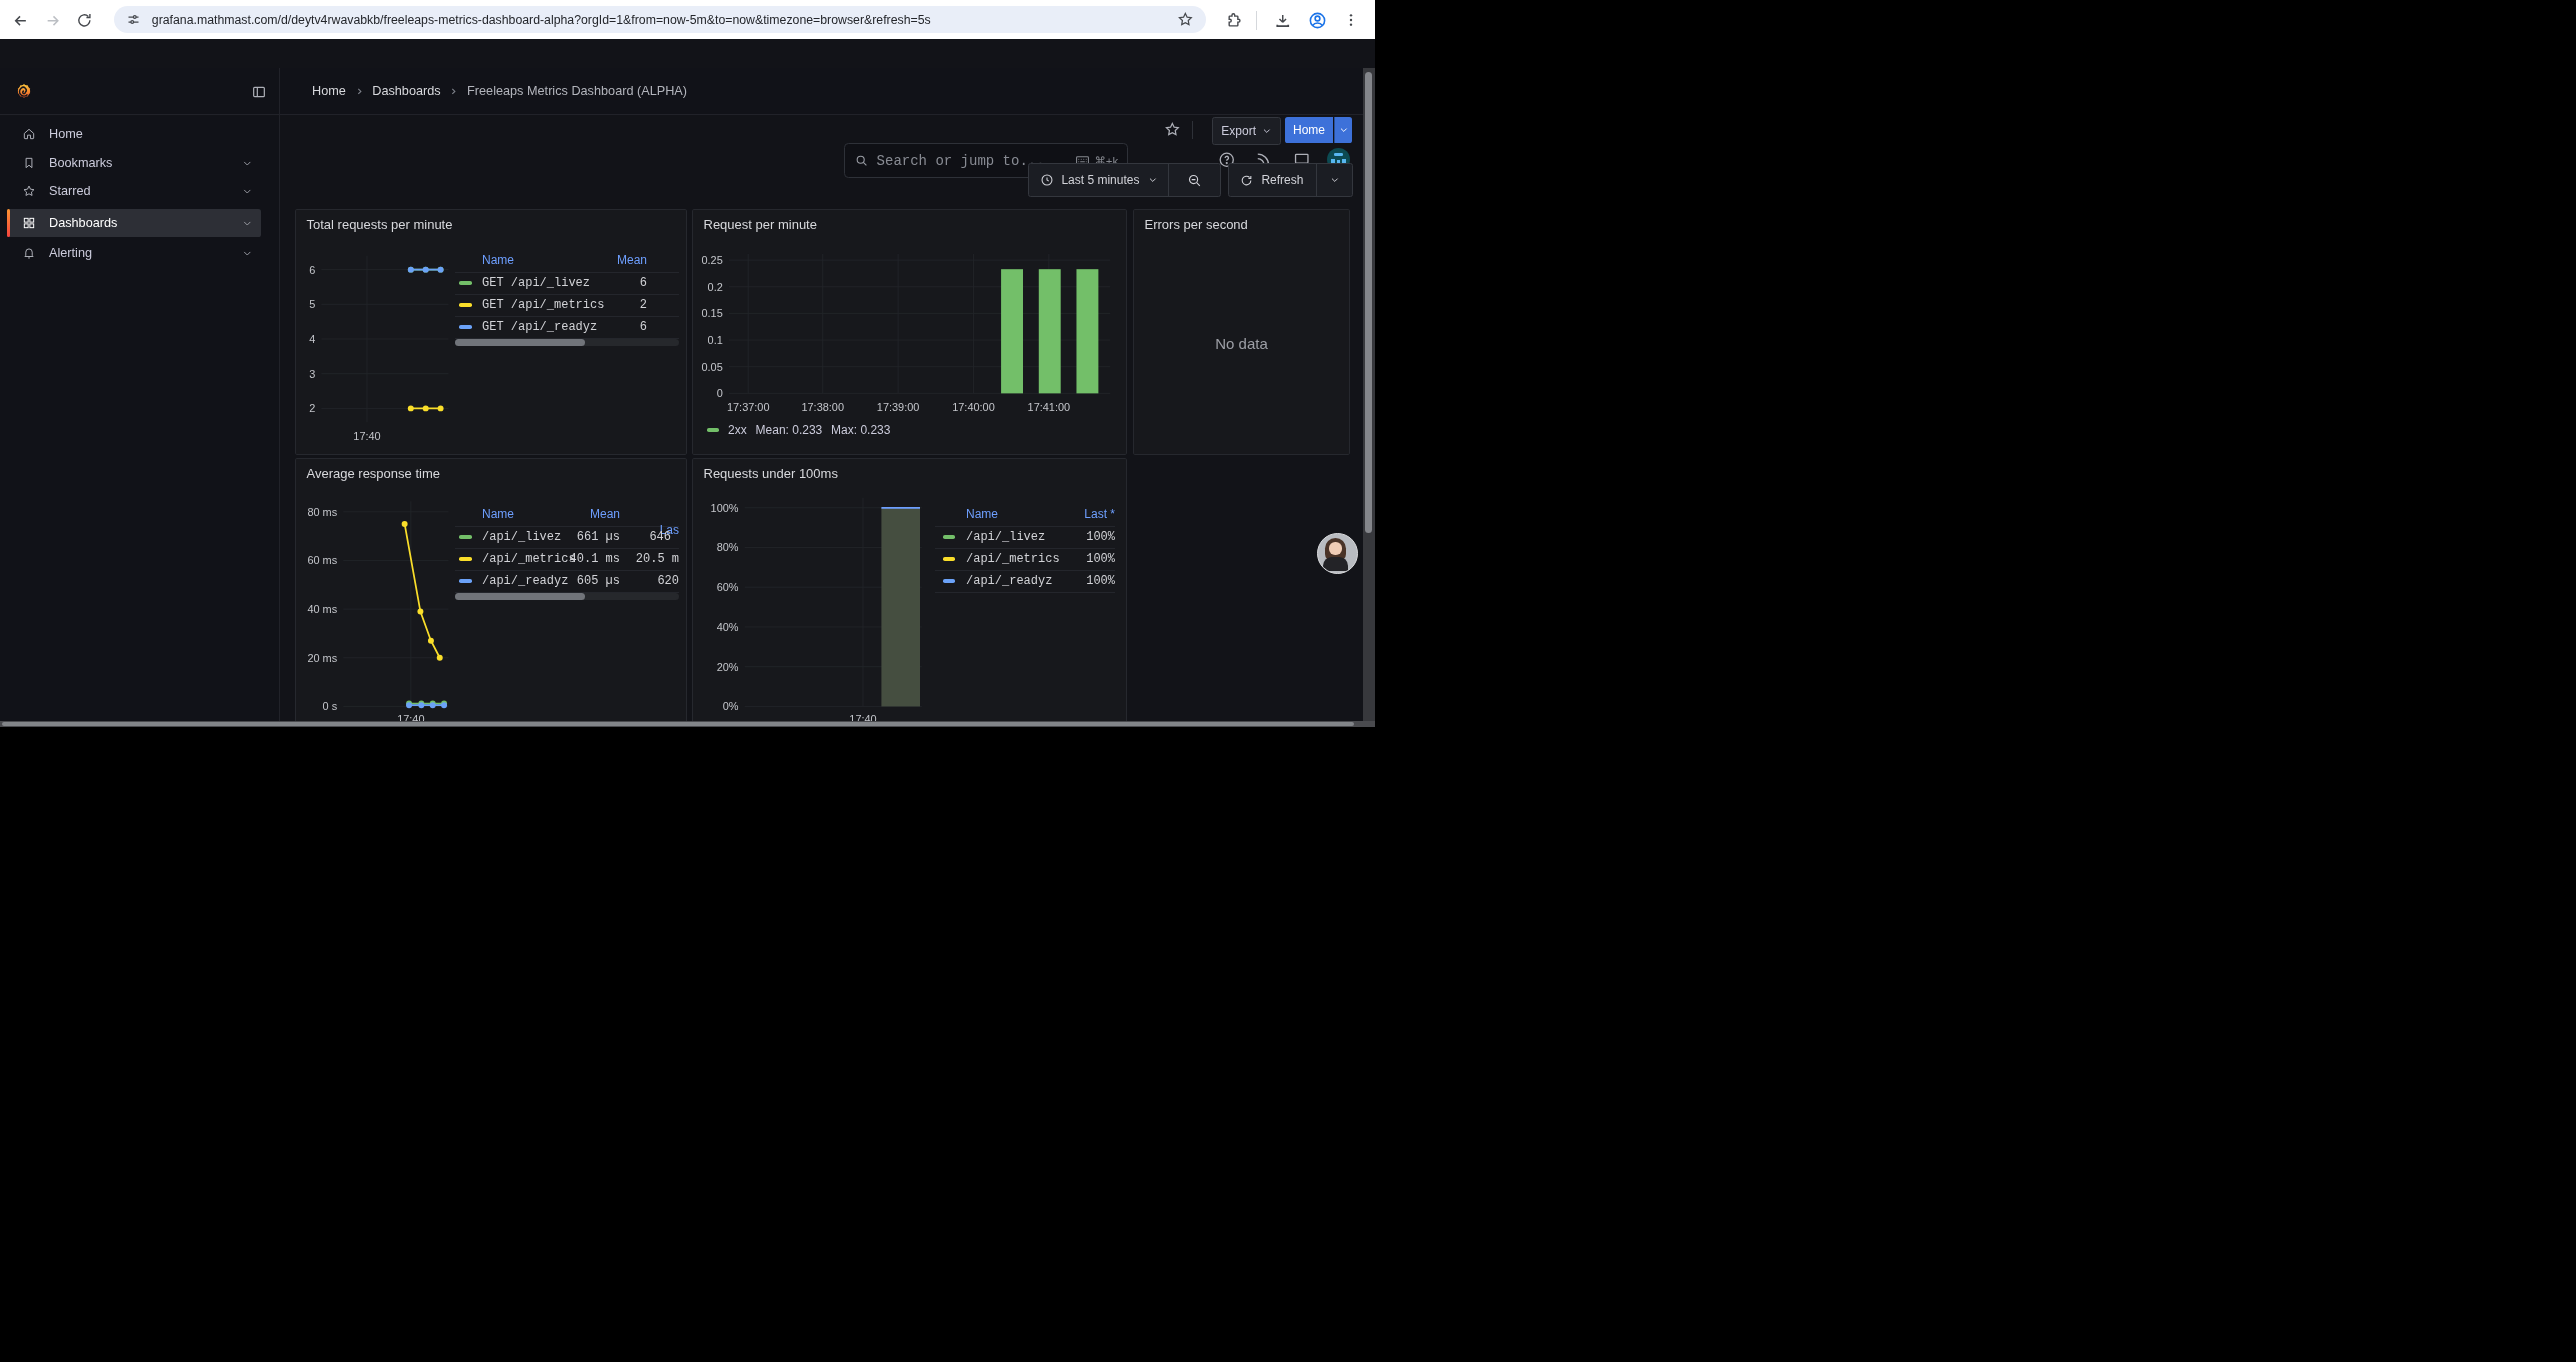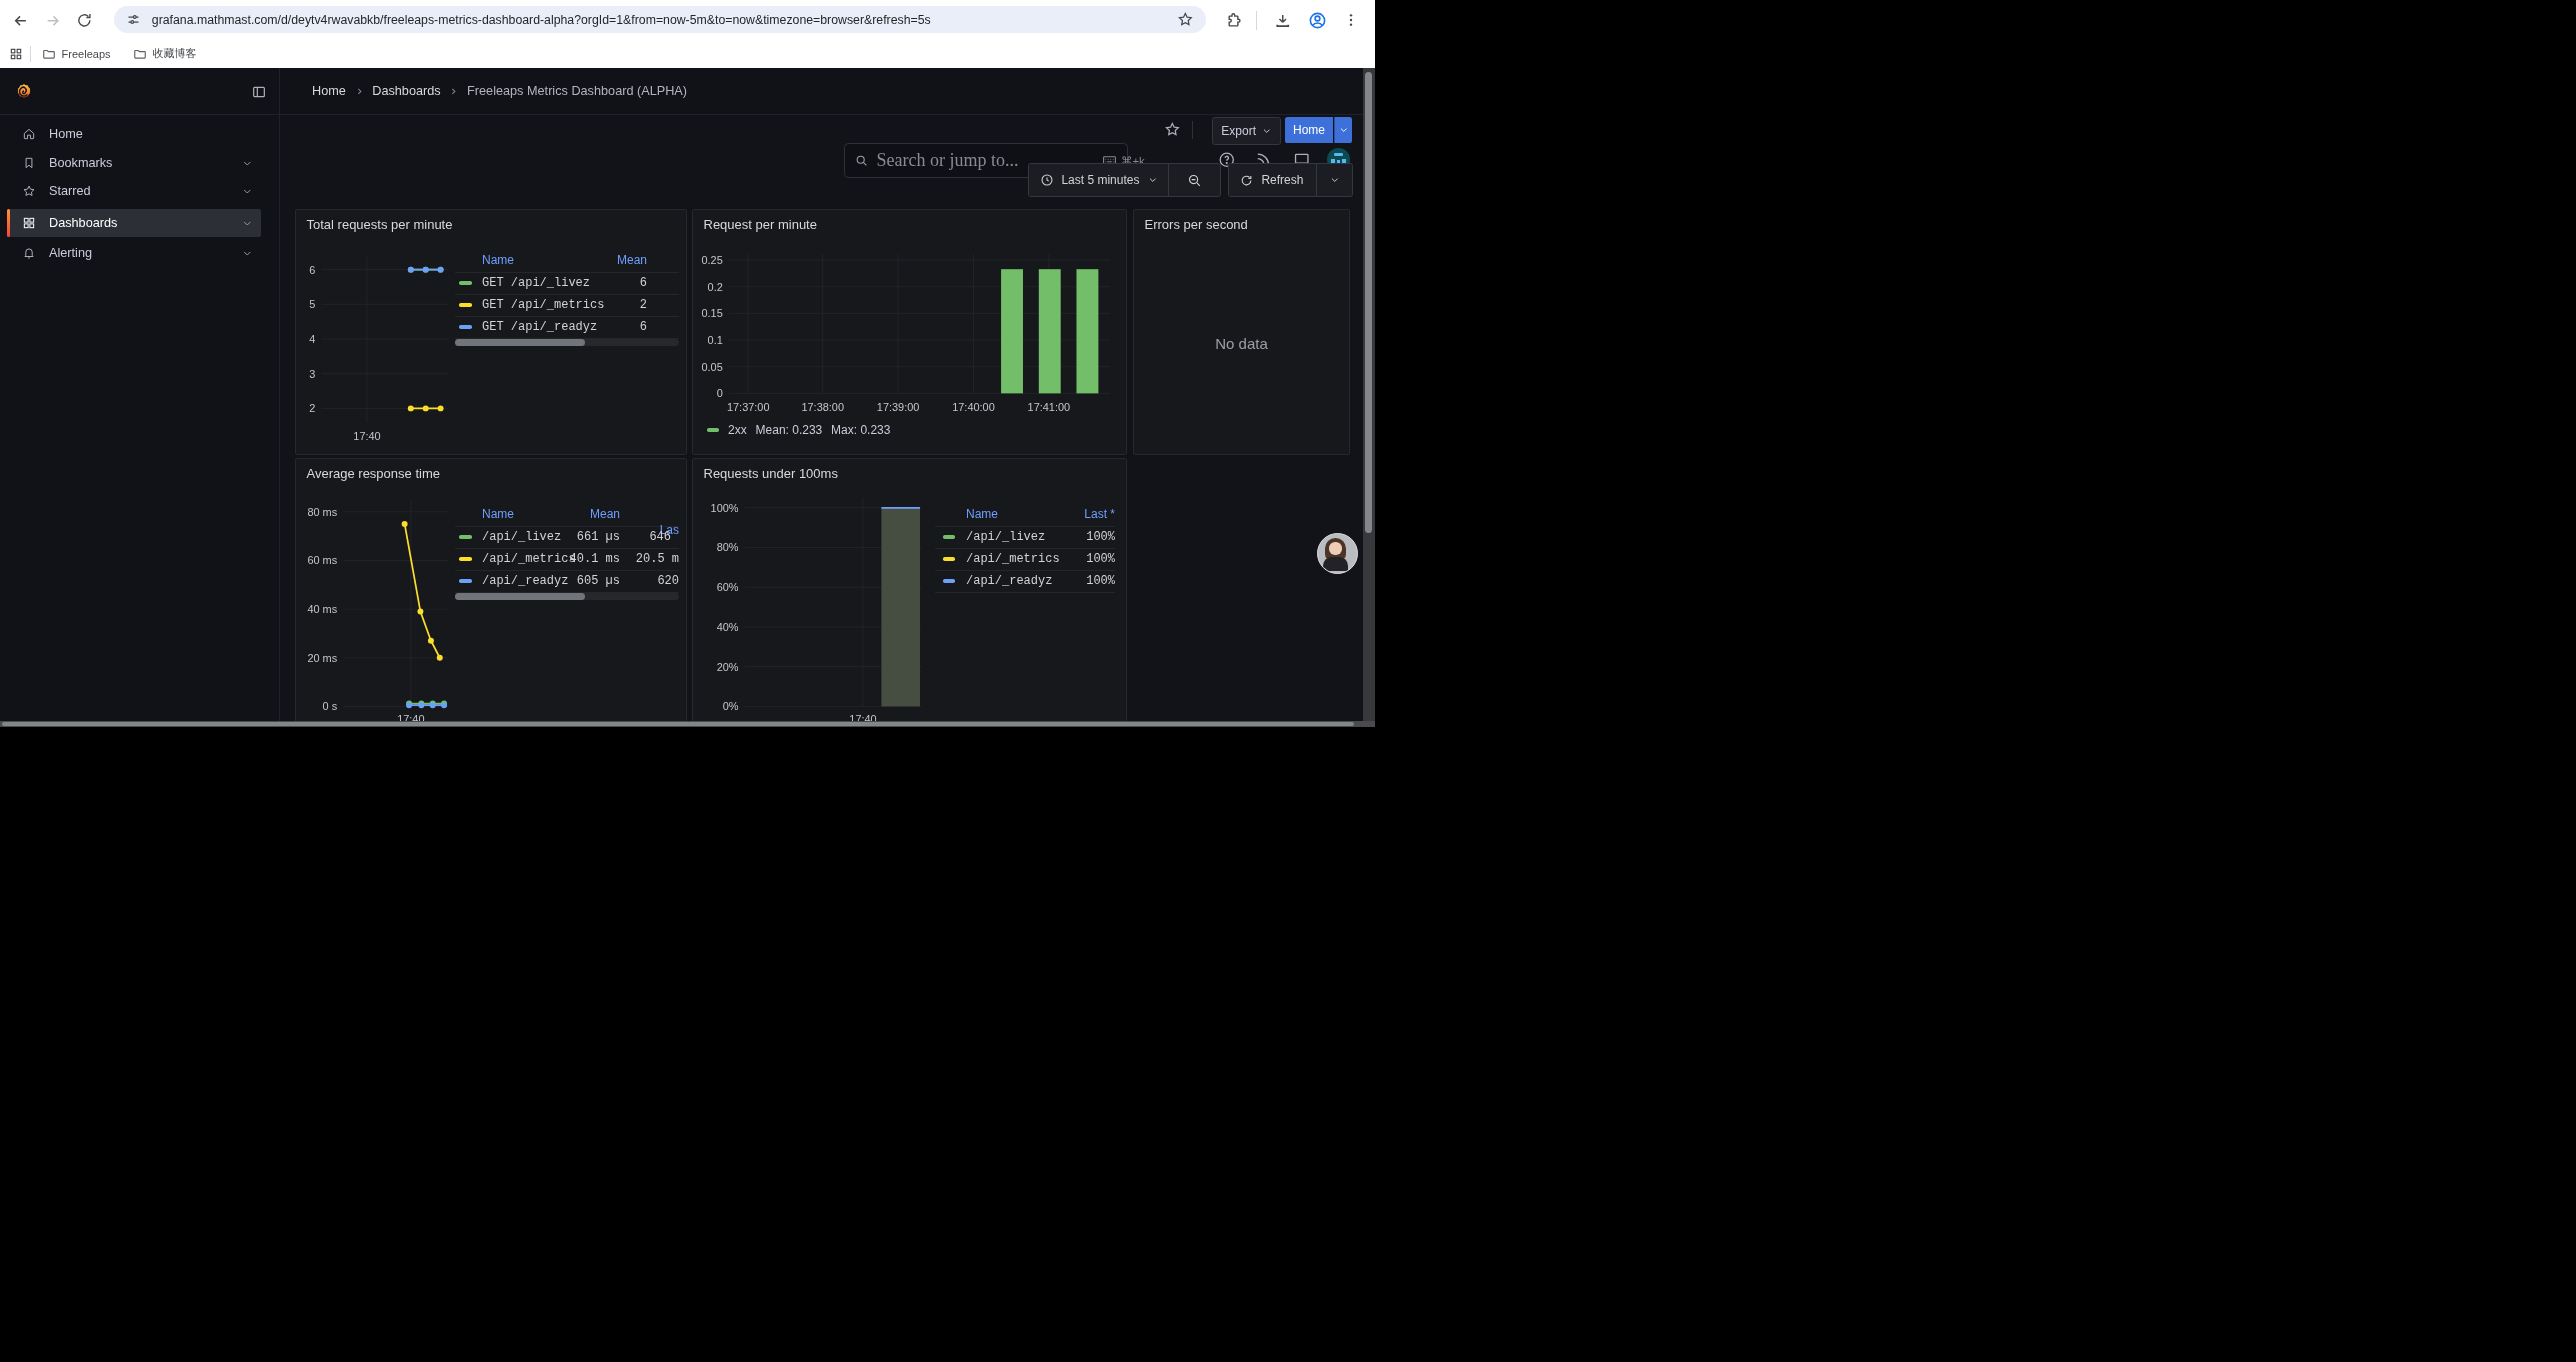--- a/index.html
+++ b/index.html
@@ -14,21 +14,21 @@
   .bm-item{position:absolute;top:4.4px;height:21px;display:flex;align-items:center;gap:5.3px;font-size:11px;color:#45484d;border-radius:10.5px;padding:0 5.3px;}
   .vsep-l{position:absolute;width:0.9px;background:#d5d8dc;}
   
   .gf-header{position:absolute;left:0;top:68px;width:100%;height:46px;background:#111218;border-bottom:0.9px solid #212229;}
   .gf-vline{position:absolute;left:279px;top:68px;bottom:0;width:0.9px;background:#212229;}
   .gf-sidebar{position:absolute;left:0;top:116px;width:279px;bottom:0;background:#111218;}
   .brand{position:absolute;left:44px;top:82px;font-size:13px;color:#d8d9dd;letter-spacing:0.2px;}
   .crumb{font-size:12.7px;color:#d8d9dd;font-weight:500;}
   .crumb.dim{color:#b3b5bc;font-weight:400;}
   .searchbox{position:absolute;left:844px;top:75px;width:282px;height:33px;background:#0f1015;border:0.9px solid #2e3138;border-radius:4.4px;display:flex;align-items:center;}
-  .searchbox input{background:transparent;border:0;outline:0;color:#9b9ea6;font-size:18px;flex:1;font-family:Liberation Serif, serif;}
+  .searchbox input{background:transparent;border:0;outline:0;color:#9b9ea6;font-size:14px;flex:1;font-family:Liberation Mono, monospace;}
   .searchbox input::placeholder{color:#888b93;}
   .kbd-hint{display:flex;align-items:center;gap:4.4px;color:#85888f;font-size:11.4px;margin-right:8.8px;}
   .hicon{position:absolute;top:80px;width:23px;height:23px;display:flex;align-items:center;justify-content:center;}
   .gf-subbar-star{position:absolute;top:121px;}
   .btn{position:absolute;height:26px;border-radius:2.6px;display:flex;align-items:center;justify-content:center;font-size:12px;}
   .btn.ghost{background:#1c1e24;border:0.9px solid #34373e;color:#ccccdc;gap:6.1px;}
   .btn.blue{background:#3d71d9;color:#ffffff;font-weight:500;}
   .sb-item{position:absolute;left:7px;width:254px;height:28px;border-radius:2.6px;display:flex;align-items:center;color:#ccccdc;font-size:12.7px;}
   .sb-item.active{background:#2d2f36;color:#fff;}
   .sb-accent{position:absolute;left:0;top:0;width:2.6px;height:28px;border-radius:1.8px;background:linear-gradient(180deg,#ff9532,#f5433e);}
@@ -119,43 +119,20 @@
     </div>
     <div class="tbtn" style="left:1339px">
       <svg width="16" height="16" viewBox="0 0 24 24" fill="#45484d">
           <circle cx="12" cy="5" r="1.8"></circle>
           <circle cx="12" cy="12" r="1.8"></circle>
           <circle cx="12" cy="19" r="1.8"></circle>
         </svg>
     </div>
   </div>
 
-  <div class="chrome-bookmarks">
-    <div class="tbtn" style="left:4.4px;top:3.5px">
-      <svg width="14" height="14" viewBox="0 0 24 24" fill="none" stroke="#45484d" stroke-width="2">
-          <rect x="4" y="4" width="6" height="6"></rect>
-          <rect x="14" y="4" width="6" height="6"></rect>
-          <rect x="4" y="14" width="6" height="6"></rect>
-          <rect x="14" y="14" width="6" height="6"></rect>
-        </svg>
-    </div>
-    <div class="vsep-l" style="left:30px;top:7px;height:16px"></div>
-    <div class="bm-item" style="left:37px">
-      <svg width="14" height="14" viewBox="0 0 24 24" fill="none" stroke="#5f6368" stroke-width="2">
-          <path d="M3 7a1 1 0 0 1 1-1h5l2 2h9a1 1 0 0 1 1 1v9a1 1 0 0 1-1 1H4a1 1 0 0 1-1-1z"></path>
-        </svg>
-      <span>Freeleaps</span>
-    </div>
-    <div class="bm-item" style="left:128px">
-      <svg width="14" height="14" viewBox="0 0 24 24" fill="none" stroke="#5f6368" stroke-width="2">
-          <path d="M3 7a1 1 0 0 1 1-1h5l2 2h9a1 1 0 0 1 1 1v9a1 1 0 0 1-1 1H4a1 1 0 0 1-1-1z"></path>
-        </svg>
-      <span>收藏博客</span>
-    </div>
-  </div>
 
   <div class="gf-header">
     <div style="position:absolute;left:14px;top:13px">
       <svg width="20" height="20" viewBox="0 0 24 24">
         <defs>
             <linearGradient id="glg" x1="0" y1="0" x2="0" y2="1">
               <stop offset="0" stop-color="#fcc43b"></stop>
               <stop offset="1" stop-color="#f05a28"></stop>
             </linearGradient>
           </defs>

